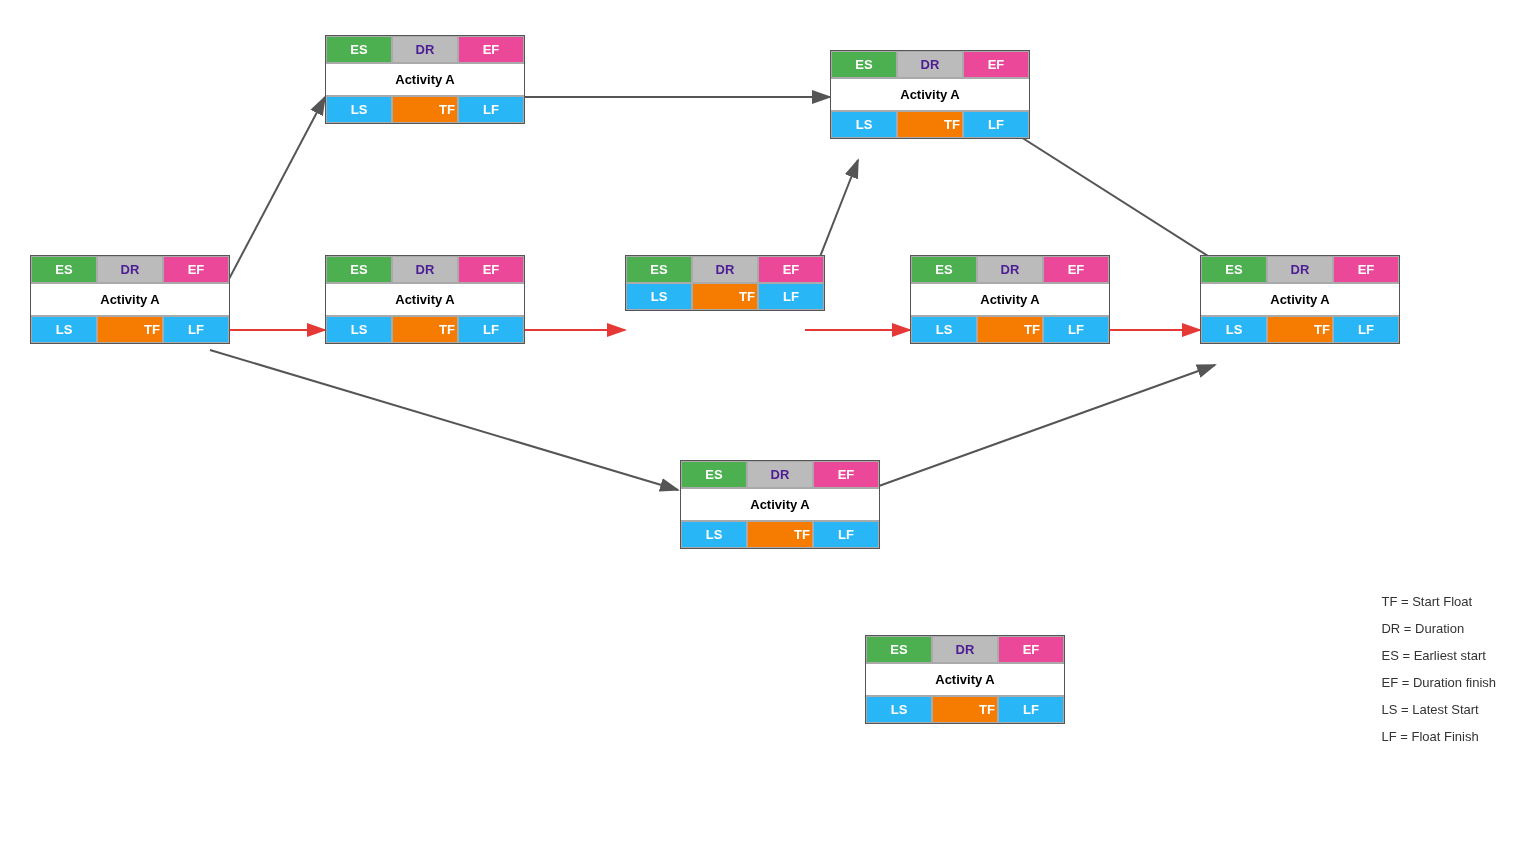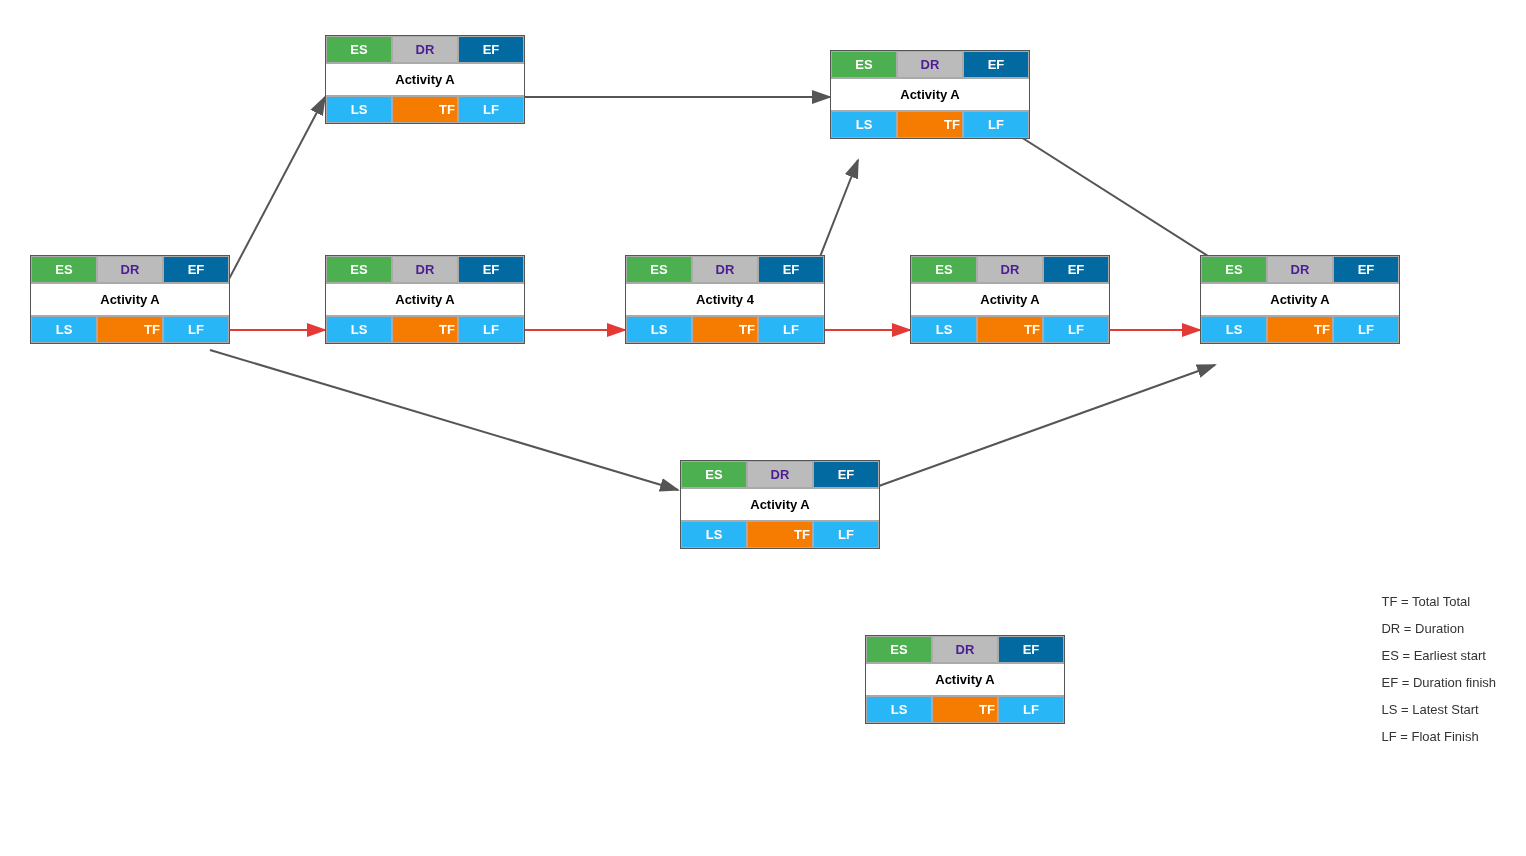--- a/index.html
+++ b/index.html
@@ -28,21 +28,21 @@
       flex: 1;
       text-align: center;
       font-size: 13px;
       font-weight: bold;
       padding: 5px 2px;
       border: 1px solid #aaa;
     }
 
     .cell.es { background: #4caf50; color: white; }
     .cell.dr { background: #bbb; color: #4c1d95; }
-    .cell.ef { background: #0369a1; color: white; }
+    .cell.ef { background: #ec4899; color: white; }
     .cell.ls { background: #29b6f6; color: white; }
     .cell.tf { background: #f57c00; color: white; text-align: right; }
     .cell.lf { background: #29b6f6; color: white; }
 
     .name-row {
       text-align: center;
       padding: 8px 2px;
       font-size: 13px;
       border-top: 1px solid #aaa;
       border-bottom: 1px solid #aaa;
@@ -145,21 +145,20 @@
     <div class="cell lf">LF</div>
   </div>
 </div>
 
 <div class="activity-box" style="left:625px; top:255px;">
   <div class="top-row">
     <div class="cell es">ES</div>
     <div class="cell dr">DR</div>
     <div class="cell ef">EF</div>
   </div>
-  <div class="name-row">Activity 4</div>
   <div class="bottom-row">
     <div class="cell ls">LS</div>
     <div class="cell tf">TF</div>
     <div class="cell lf">LF</div>
   </div>
 </div>
 
 <div class="activity-box" style="left:830px; top:50px;">
   <div class="top-row">
     <div class="cell es">ES</div>
@@ -224,19 +223,19 @@
   </div>
   <div class="name-row">Activity A</div>
   <div class="bottom-row">
     <div class="cell ls">LS</div>
     <div class="cell tf">TF</div>
     <div class="cell lf">LF</div>
   </div>
 </div>
 
 <div class="legend">
-  <div>TF = Total Total</div>
+  <div>TF = Start Float</div>
   <div>DR = Duration</div>
   <div>ES = Earliest start</div>
   <div>EF = Duration finish</div>
   <div>LS = Latest Start</div>
   <div>LF = Float Finish</div>
 </div>
 
 </body></html>

